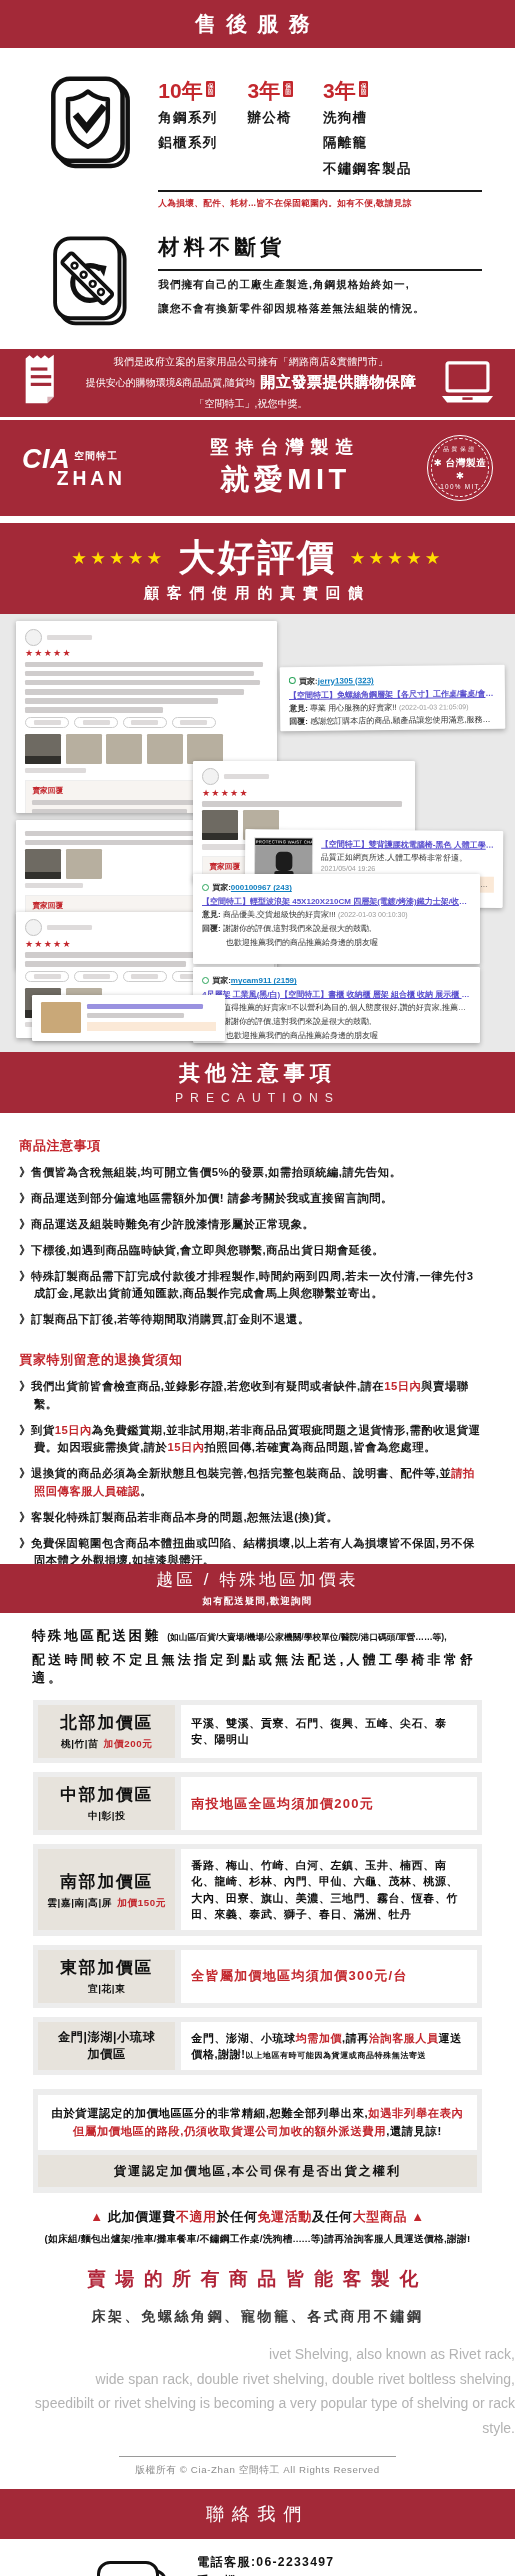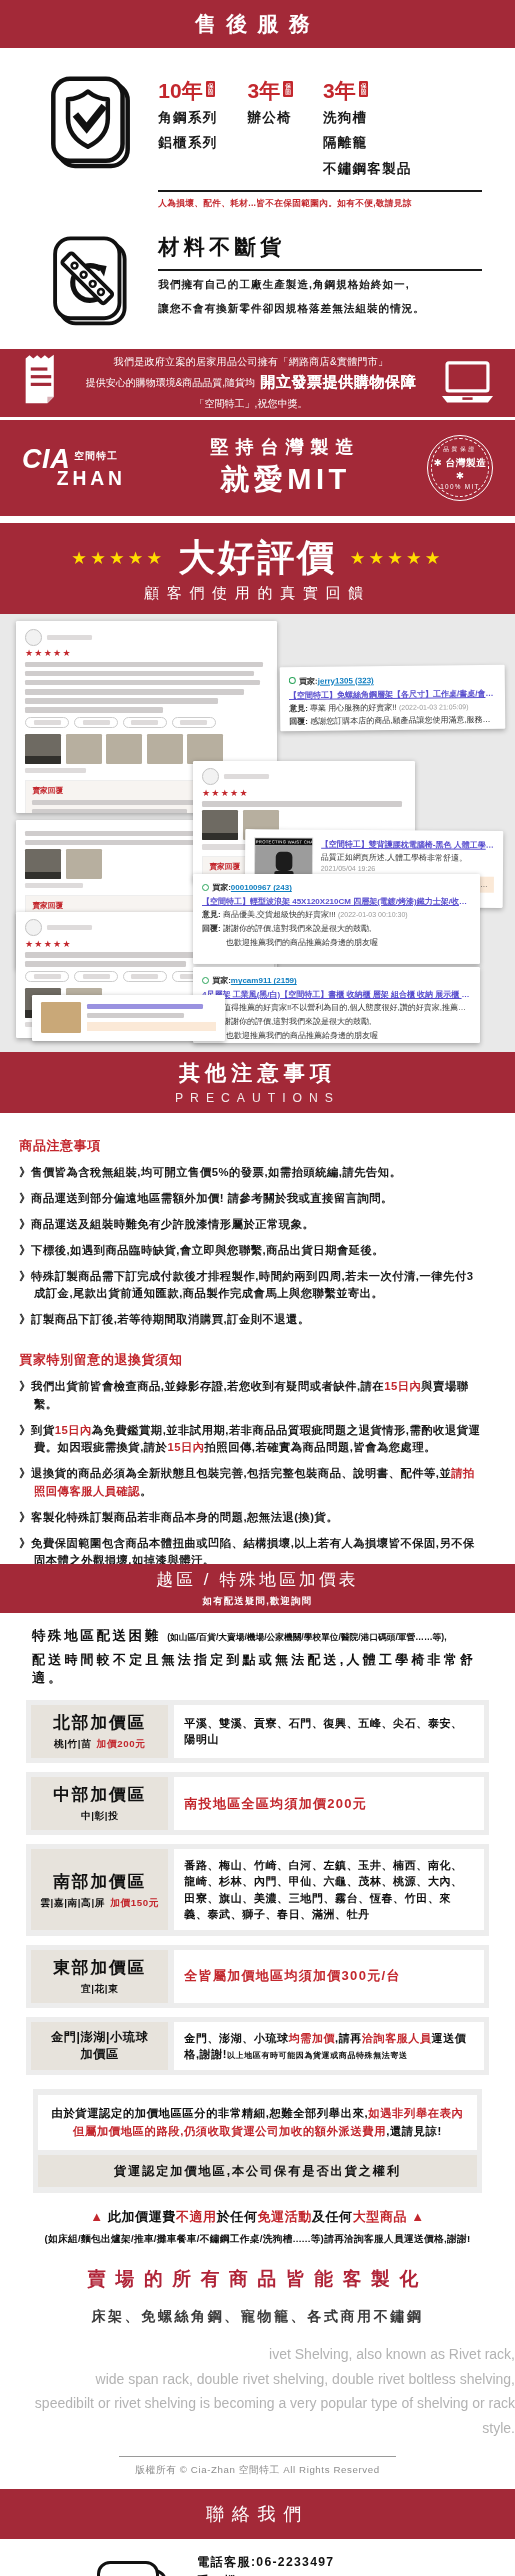--- a/index.html
+++ b/index.html
@@ -46,21 +46,21 @@
   .stamp::before{content:"";position:absolute;inset:2.6px;border:1.3px dashed #fff;border-radius:50%}
   .stamp .t{font-size:5.8px;letter-spacing:2.6px}
   .stamp .c{font-size:9.7px;font-weight:bold;letter-spacing:0.6px;margin:2.6px 0}
   .stamp .b{font-size:6.4px;letter-spacing:1.3px}
   .gapwhite{height:7px;background:#fff}
   
   .rate{height:91px;display:flex;flex-direction:column;justify-content:center}
   .rate-row{display:flex;align-items:center;justify-content:center;gap:13px}
   .stars{color:#ffdd00;font-size:17.4px;letter-spacing:3.2px;white-space:nowrap}
   .rate-title{font-size:37px;font-weight:bold;letter-spacing:2.6px}
-  .rate-sub{font-size:15px;letter-spacing:7.7px;margin-top:1px;font-weight:normal}
+  .rate-sub{font-size:15px;letter-spacing:7.7px;margin-top:1px;font-weight:bold}
   
   .collage{position:relative;height:438px;background:#e9e9e9;overflow:hidden}
   .card{position:absolute;background:#fff;box-shadow:0 1.9px 5.2px rgba(0,0,0,.28);border-radius:1.3px;padding:7.7px 9px;overflow:hidden}
   .bar{height:5.2px;background:#cfcccc;border-radius:1.3px;margin:3.9px 0}
   .bar.lite{background:#dedbdb}
   .avrow{display:flex;align-items:center;gap:5.2px}
   .av{width:16.7px;height:16.7px;border:1.3px solid #c4c4c4;border-radius:50%;background:#f2f2f2}
   .rstars{color:#c3272d;font-size:9px;letter-spacing:1.3px;margin:2.6px 0 1.3px}
   .pills{margin:3.9px 0}
   .pill{display:inline-block;border:0.6px solid #ccc;border-radius:7.7px;padding:2.6px 7.7px;margin-right:4.5px}
@@ -94,21 +94,21 @@
   .bullet{font-size:11.3px;color:#1a1a1a;line-height:1.55;letter-spacing:0.5px;margin-bottom:8.4px;padding-left:1.3em;text-indent:-1.3em;font-weight:bold}
   .bullet .red{color:#c3272d}
   
   .sur-band{height:49px;display:flex;flex-direction:column;align-items:center;justify-content:center}
   .sur-t{font-size:16.7px;font-weight:normal;letter-spacing:3.2px}
   .sur-s{font-size:9.3px;font-weight:bold;letter-spacing:1.3px;margin-top:4.5px}
   .sur-intro{padding:14px 32px 3.9px;color:#111;font-weight:bold}
   .sur-intro .l1{font-size:13.5px;letter-spacing:2.6px}
   .sur-intro .l1 small{font-size:8.7px;letter-spacing:0}
   .sur-intro .l2{font-size:13px;letter-spacing:3.2px;margin-top:6.4px}
-  .regions{margin:9px 26px 0}
+  .regions{margin:9px 33px 0}
   .rrow{background:#ededed;padding:5.2px;display:flex;gap:5.8px;margin-bottom:9px}
   .rlab{width:137px;flex:none;background:#e7e3dc;display:flex;flex-direction:column;align-items:center;justify-content:center;padding:6.4px 2.6px}
   .rlab .nm{font-size:16.7px;font-weight:bold;letter-spacing:1.9px;color:#111}
   .rlab .nm.sm{font-size:12.2px;letter-spacing:0.6px}
   .rlab .sb{font-size:9.7px;font-weight:bold;margin-top:3.9px;color:#111;letter-spacing:0.6px}
   .rlab .sb .fee{color:#c3272d;margin-left:5.2px}
   .rcontent{flex:1;background:#fff;padding:7.7px 10.3px;display:flex;align-items:center;font-size:11px;line-height:1.5;letter-spacing:0.6px;color:#111;font-weight:bold}
   .rcontent .red{color:#c3272d}
   .rcontent .bigred{color:#c3272d;font-size:13px;letter-spacing:1.3px}
   .rcontent .sm{font-size:8px}

